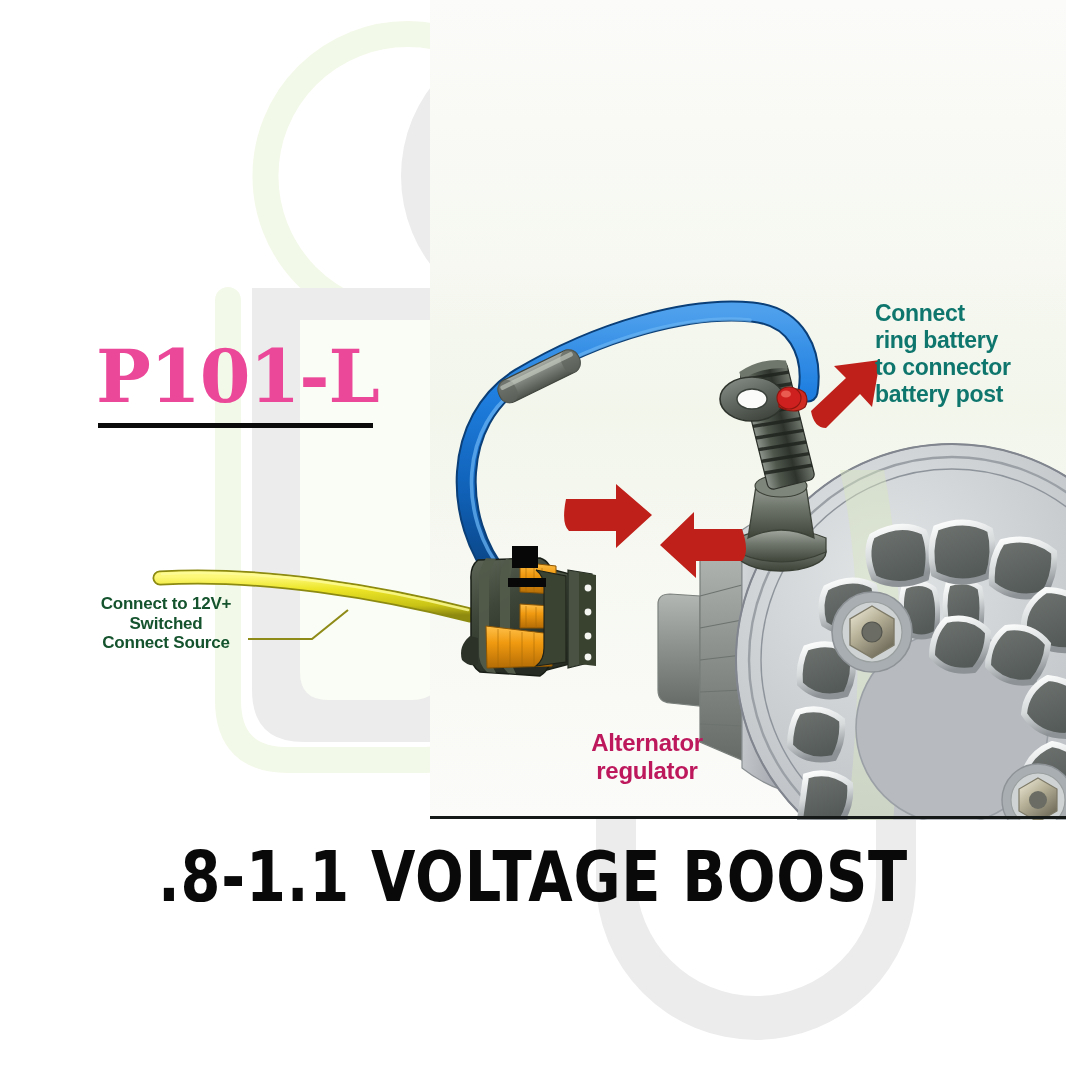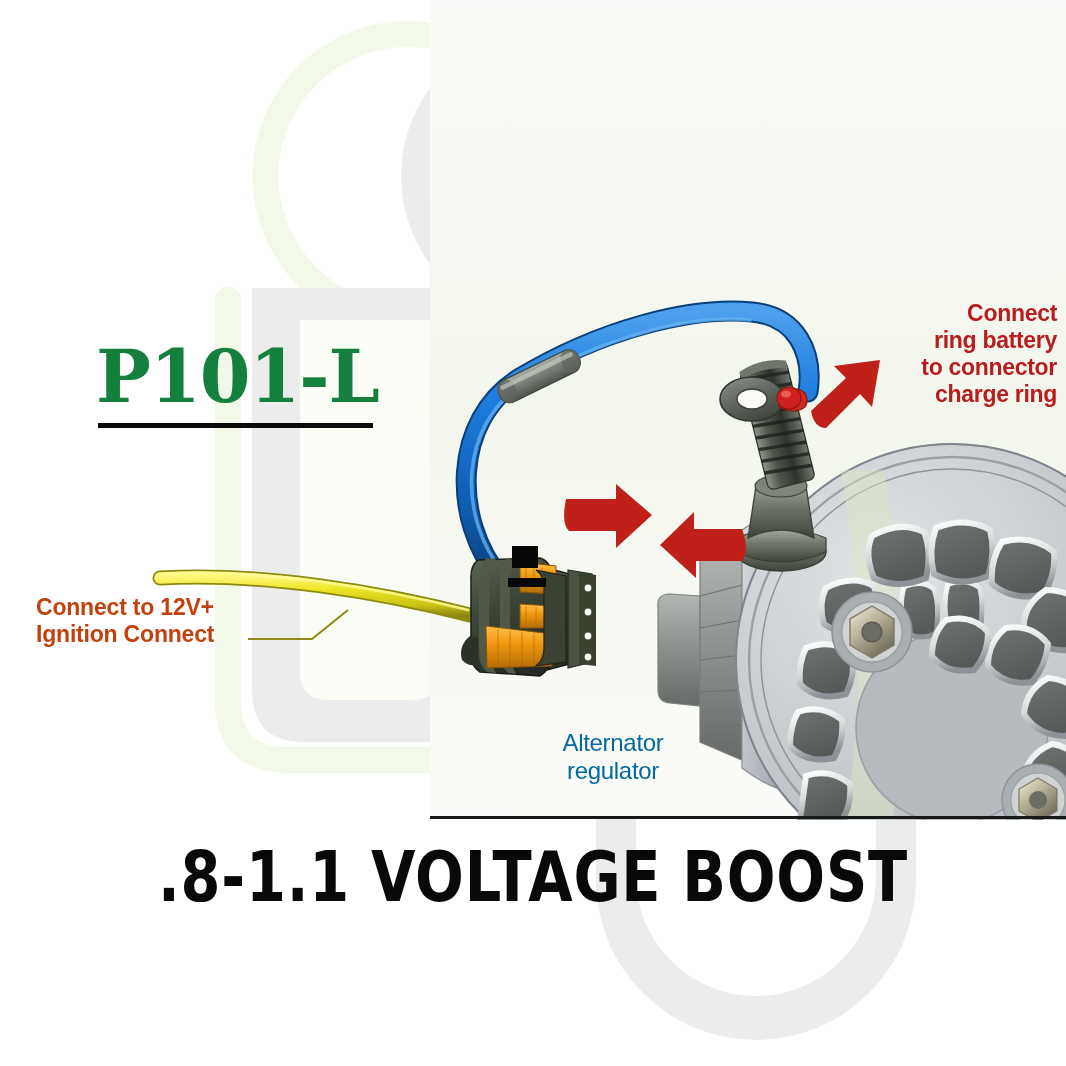--- a/index.html
+++ b/index.html
@@ -48,68 +48,69 @@
   
   .txt { position: absolute; z-index: 6; }
 
   #title-p101 {
     left: 96px;
     top: 340px;
     font-family: "DejaVu Serif", serif;
     font-weight: bold;
     font-size: 73px;
     letter-spacing: -1px;
-    color: #15803d;
+    color: #ec4899;
     line-height: 1;
   }
   #title-underline {
     position: absolute;
     left: 98px;
     top: 423px;
     width: 275px;
     height: 5px;
     background: #0b0b0b;
     z-index: 6;
   }
 
   #label-12v {
     left: 36px;
     top: 594px;
     width: 260px;
+    text-align: center;
     font-family: "Liberation Sans", sans-serif;
     font-weight: bold;
-    font-size: 23px;
+    font-size: 17px;
     line-height: 1.16;
-    color: #c2410c;
+    color: #14532d;
     letter-spacing: -0.2px;
   }
 
   #label-ring {
     left: 875px;
     top: 300px;
     width: 182px;
-    text-align: right;
+    text-align: left;
     font-family: "Liberation Sans", sans-serif;
     font-weight: bold;
     font-size: 23px;
     line-height: 1.17;
-    color: #b91c1c;
+    color: #0f766e;
     letter-spacing: -0.3px;
   }
 
   #label-regulator {
-    left: 518px;
+    left: 552px;
     top: 729px;
     width: 190px;
     text-align: center;
     font-family: "Liberation Sans", sans-serif;
-    font-weight: normal;
+    font-weight: bold;
     font-size: 24px;
     line-height: 1.16;
-    color: #0369a1;
+    color: #be185d;
     letter-spacing: -0.3px;
   }
 
   #footer-boost {
     left: 0px;
     top: 836px;
     width: 1066px;
     text-align: center;
     font-family: "DejaVu Sans", sans-serif;
     font-weight: bold;
@@ -434,28 +435,29 @@
     </g>
   </svg>
 
   <div id="photo-cut"></div>
 
   <div class="txt" id="title-p101">P101-L</div>
   <div id="title-underline"></div>
 
   <div class="txt" id="label-12v">
     <div>Connect to 12V+</div>
-    <div>Ignition Connect</div>
+    <div>Switched</div>
+    <div>Connect Source</div>
   </div>
 
   <div class="txt" id="label-ring">
     <div>Connect</div>
     <div>ring battery</div>
     <div>to connector</div>
-    <div>charge ring</div>
+    <div>battery post</div>
   </div>
 
   <div class="txt" id="label-regulator">
     <div>Alternator</div>
     <div>regulator</div>
   </div>
 
   <div class="txt" id="footer-boost">.8-1.1 VOLTAGE BOOST</div>
 
 </div>

